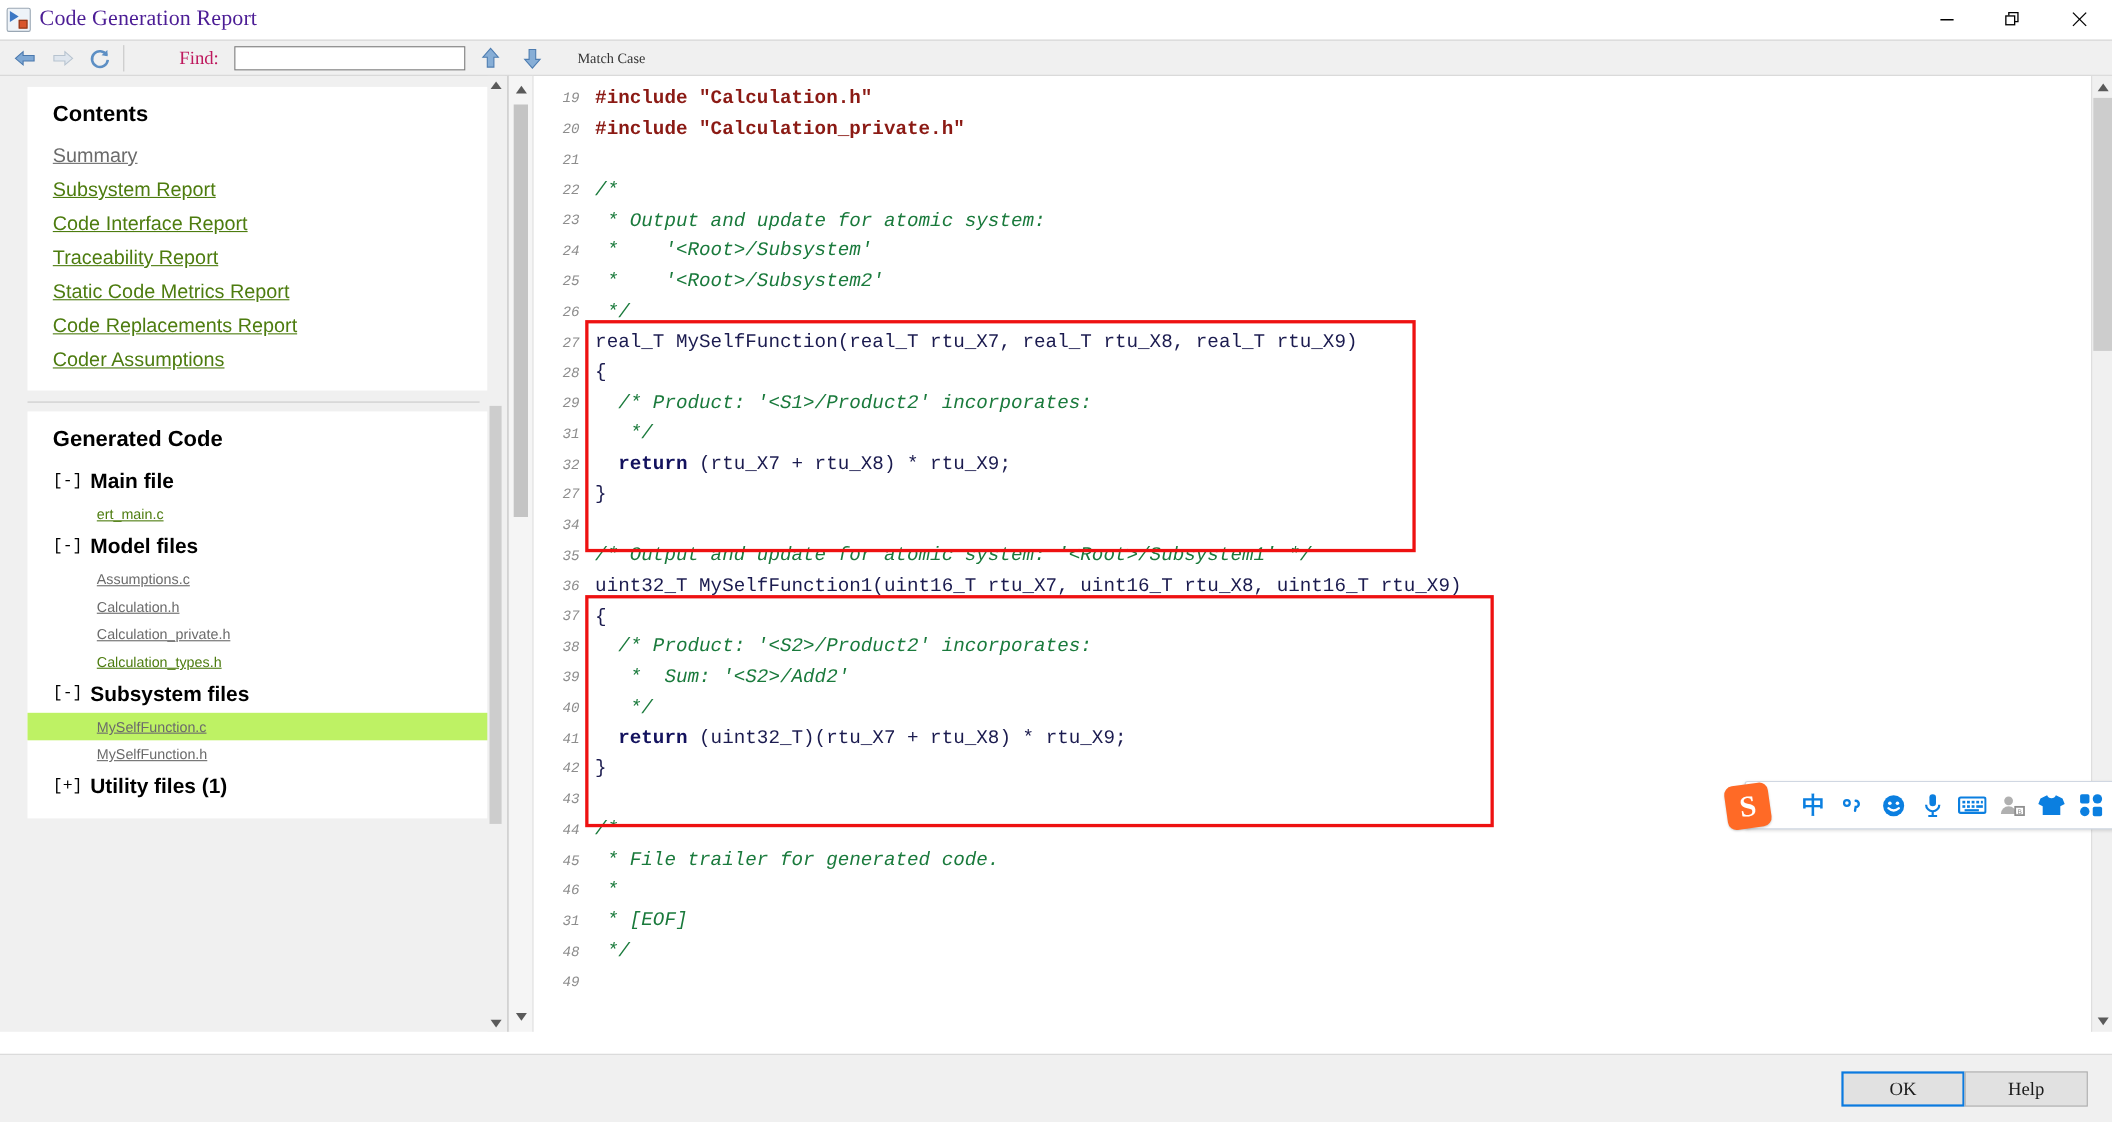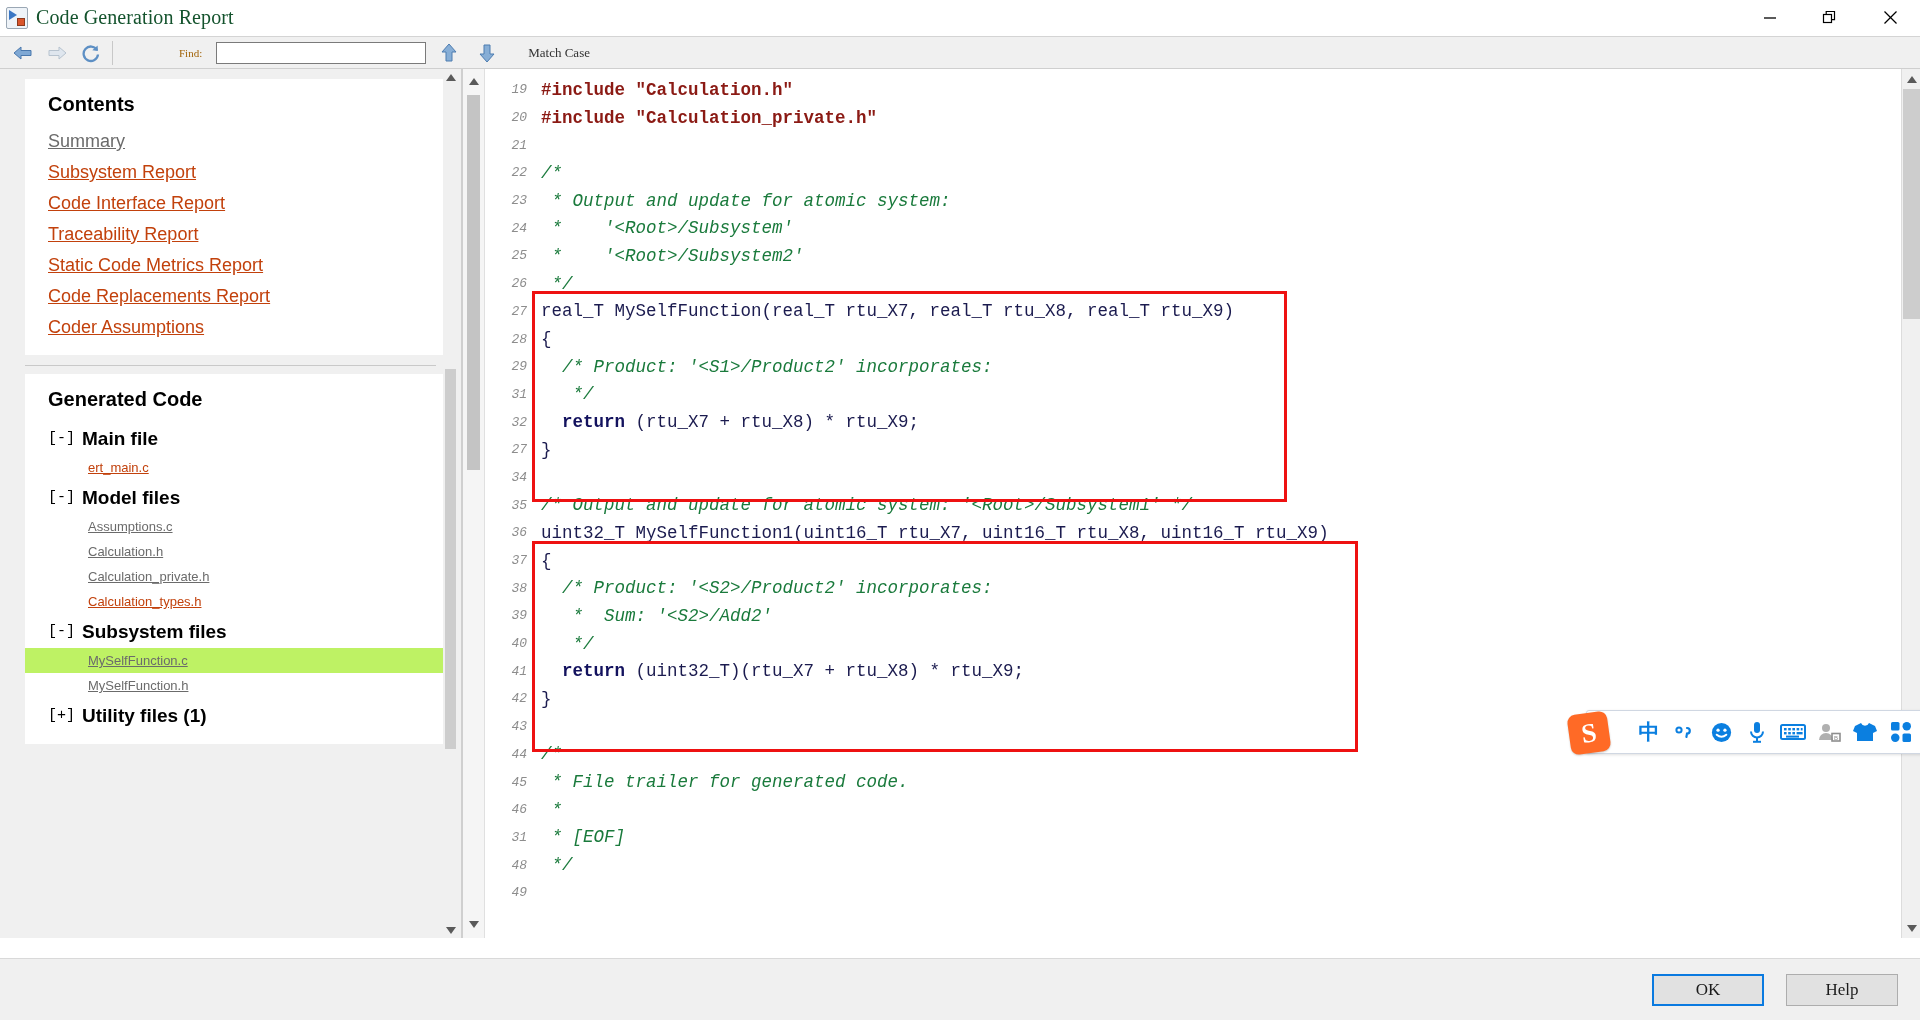--- a/index.html
+++ b/index.html
@@ -41,21 +41,21 @@
     width:0;height:0;
     border-left:8px solid #3b77c4;
     border-top:5px solid transparent;
     border-bottom:5px solid transparent;
   }
   .title-icon .sq {
     position:absolute; left:11px; top:11px; width:8px; height:8px;
     background:#d9552c; border:1px solid #8c3a1d;
   }
   .title-text {
-    font-size: 20px; color: #14532d; letter-spacing: 0.1px;
+    font-size: 20px; color: #4c1d95; letter-spacing: 0.1px;
     font-family: "Liberation Serif", serif;
   }
   .win-controls { margin-left: auto; display: flex; height: 36px; }
   .win-btn {
     width: 60px; height: 36px;
     display: flex; align-items: center; justify-content: center;
     cursor: default;
   }
 
   
@@ -69,22 +69,22 @@
   }
   .nav-btn {
     width: 34px; height: 28px;
     display: flex; align-items: center; justify-content: center;
   }
   .tb-sep {
     width: 1px; height: 24px; background: #c8c8c8; margin: 0 4px;
   }
   .find-label {
     font-family: "Liberation Serif", serif;
-    font-size: 11px; color: #a16207;
-    margin-left: 62px; margin-right: 14px;
+    font-size: 17px; color: #be185d;
+    margin-left: 46px; margin-right: 14px;
   }
   .find-input {
     width: 210px; height: 22px;
     border: 1px solid #7a7a7a;
     background: #ffffff;
     font-size: 13px;
     padding: 0 4px;
     font-family: "Liberation Sans", sans-serif;
     outline: none;
   }
@@ -126,21 +126,21 @@
     height: 1px; background: #c9c9c9;
     margin: 10px 25px 0 25px;
   }
   .panel-title {
     font-size: 20px; font-weight: bold; color: #000;
     padding: 4px 0 10px 23px;
   }
   .side-link {
     display: block;
     font-size: 18px;
-    color: #c2410c;
+    color: #4d7c0f;
     text-decoration: underline;
     padding: 5px 0 5px 23px;
     cursor: pointer;
     white-space: nowrap;
   }
   .side-link.visited { color: #6b6b6b; }
   .side-link.file { padding-left: 63px; font-size: 13px; }
   .side-link.file.highlight {
     background: #bef264;
     color: #6b6b6b;
@@ -262,21 +262,21 @@
     top: 20px; height: 230px;
     background: #cdcdcd;
   }
 
   
   .bottom-bar {
     height: 62px; flex: 0 0 62px;
     background: #f0f0f0;
     border-top: 1px solid #d9d9d9;
     display: flex; align-items: center; justify-content: flex-end;
-    padding-right: 22px; gap: 22px; margin-top: 20px;
+    padding-right: 22px;  margin-top: 20px;
   }
   .dlg-btn {
     width: 112px; height: 32px;
     background: #e1e1e1;
     border: 1px solid #adadad;
     font-family: "Liberation Serif", serif;
     font-size: 17px;
     color: #1b1b1b;
     display: flex; align-items: center; justify-content: center;
     cursor: default;

